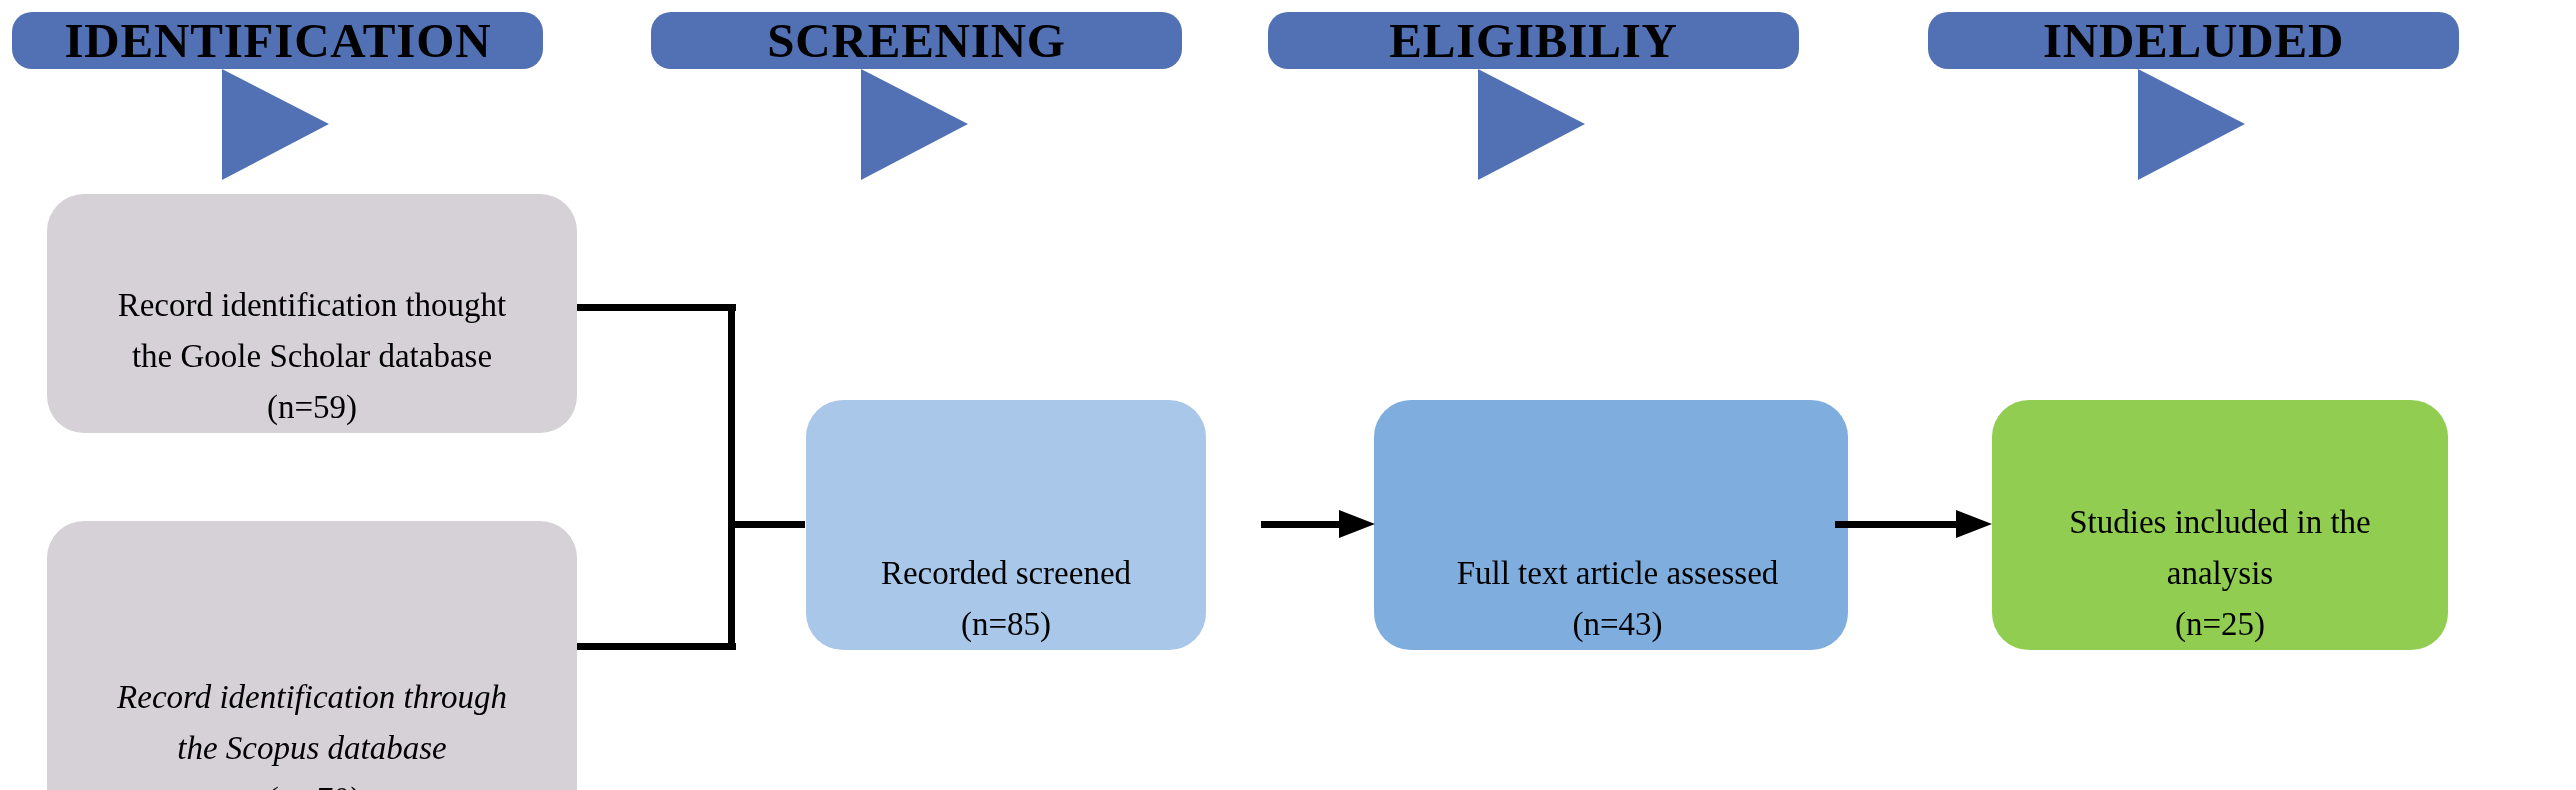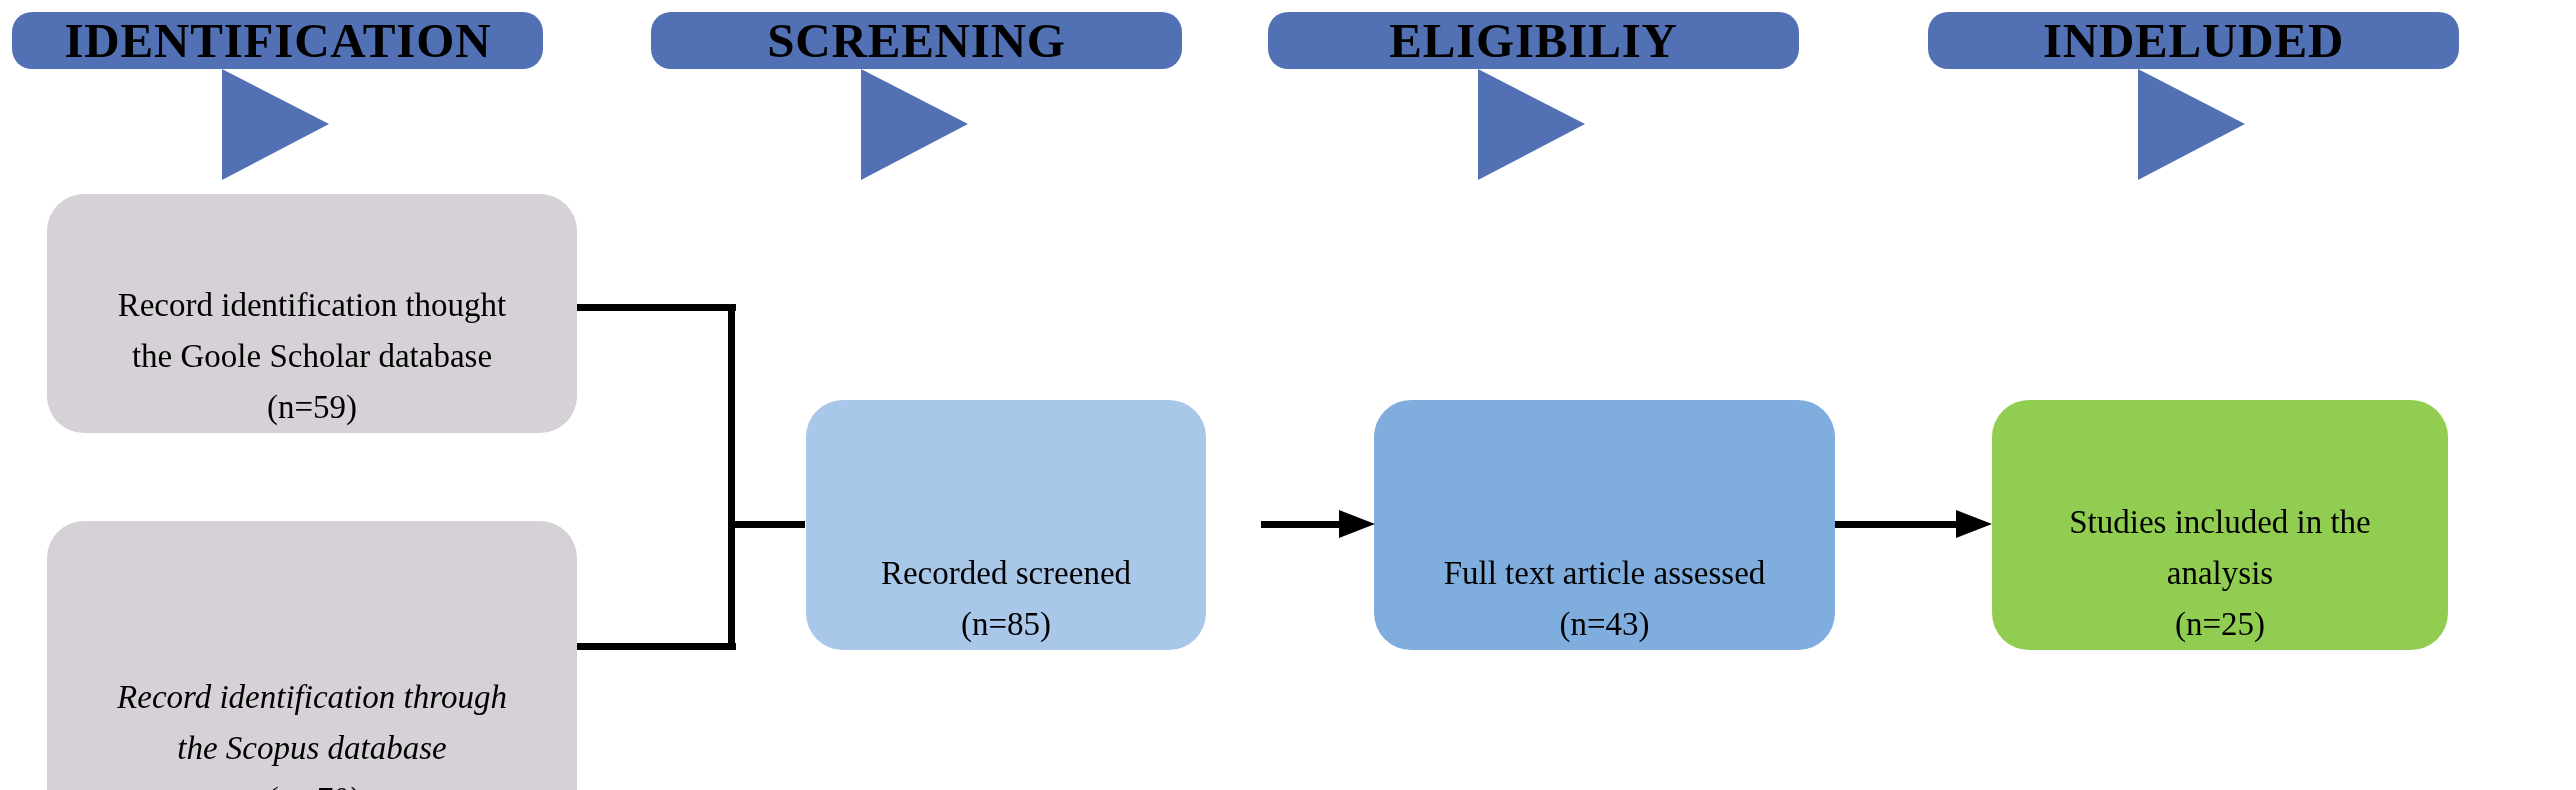--- a/index.html
+++ b/index.html
@@ -102,21 +102,21 @@
     <span>Record identification through
 the Scopus database
 (n=70)</span>
   </div>
 
   <div class="node lightblue" style="left:806px; top:400px; width:400px; height:250px;">
     <span>Recorded screened
 (n=85)</span>
   </div>
 
-  <div class="node midblue" style="left:1374px; top:400px; width:461px; height:250px;">
+  <div class="node midblue" style="left:1374px; top:400px; width:461px; height:250px;padding-left:13px;">
     <span>Full text article assessed
 (n=43)</span>
   </div>
 
   <div class="node green" style="left:1992px; top:400px; width:456px; height:250px;">
     <span>Studies included in the
 analysis
 (n=25)</span>
   </div>
 

